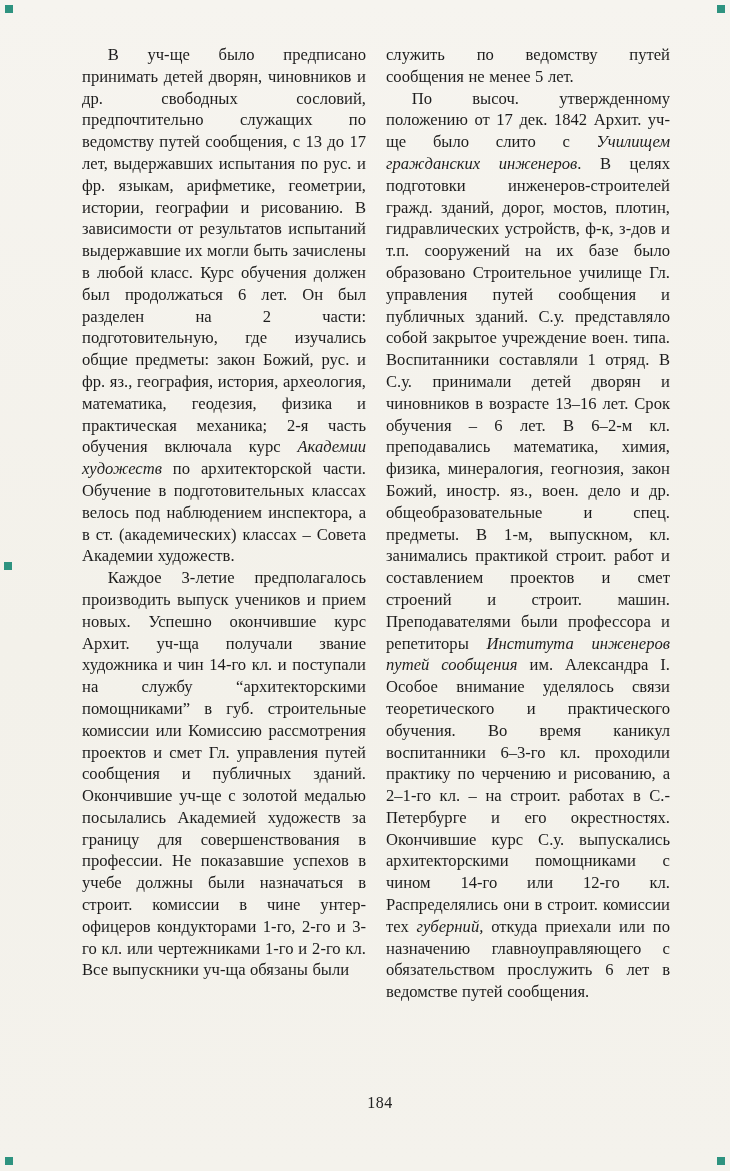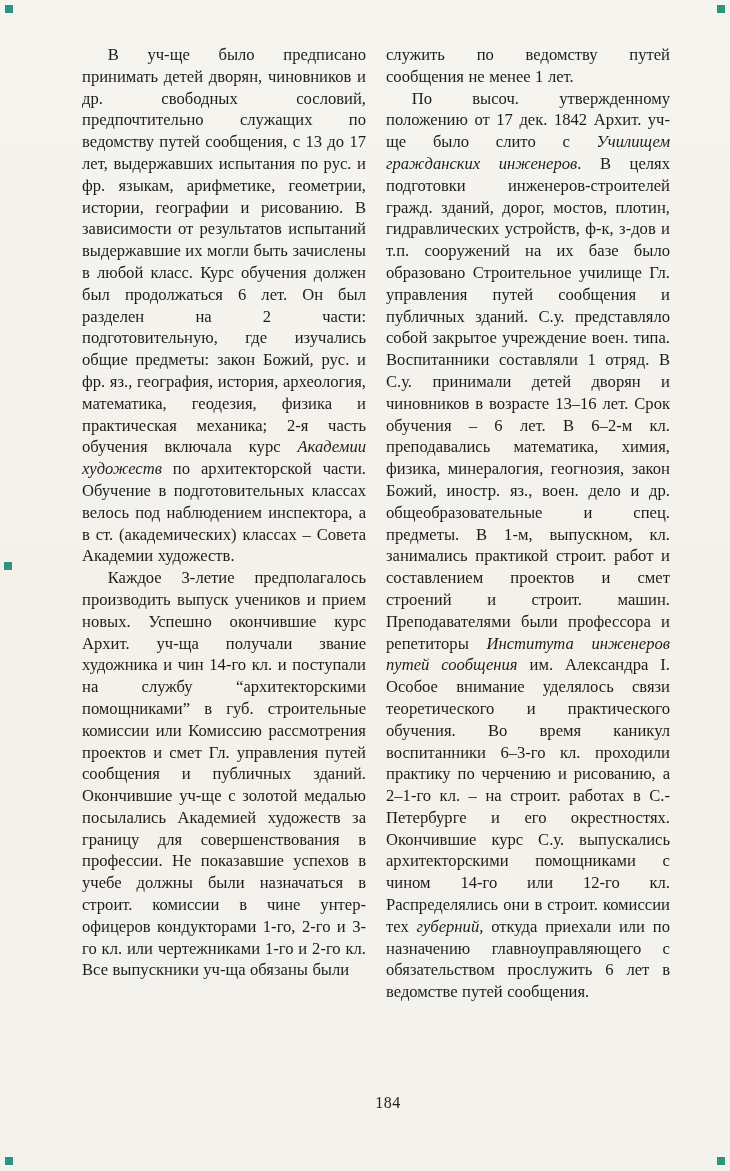--- a/index.html
+++ b/index.html
@@ -41,21 +41,21 @@
     text-indent: 1.55em;
   }
   .para.noindent {
     text-indent: 0;
   }
   .em {
     font-style: italic;
   }
   .page-number {
     position: absolute;
-    left: 90px;
+    left: 82px;
     top: 1094px;
     width: 596px;
     text-align: center;
     font-size: 16px;
     letter-spacing: 0.5px;
     color: #222;
   }
   .scan-mark {
     position: absolute;
     width: 8px;
@@ -80,21 +80,21 @@
   <div class="scan-mark br"></div>
 
   <div class="text-area">
 
     <div class="column">
       <p class="para indent"><span>В уч-ще было предписано принимать детей дворян, чиновников и др. свободных сословий, предпочтительно служащих по ведомству путей сообщения, с 13 до 17 лет, выдержавших испытания по рус. и фр. языкам, арифметике, геометрии, истории, географии и рисованию. В зависимости от результатов испытаний выдержавшие их могли быть зачислены в любой класс. Курс обучения должен был продолжаться 6 лет. Он был разделен на 2 части: подготовительную, где изучались общие предметы: закон Божий, рус. и фр. яз., география, история, археология, математика, геодезия, физика и практическая механика; 2-я часть обучения включала курс </span><span class="em">Академии художеств</span><span> по архитекторской части. Обучение в подготовительных классах велось под наблюдением инспектора, а в ст. (академических) классах – Совета Академии художеств.</span></p>
       <p class="para indent"><span>Каждое 3-летие предполагалось производить выпуск учеников и прием новых. Успешно окончившие курс Архит. уч-ща получали звание художника и чин 14-го кл. и поступали на службу “архитекторскими помощниками” в губ. строительные комиссии или Комиссию рассмотрения проектов и смет Гл. управления путей сообщения и публичных зданий. Окончившие уч-ще с золотой медалью посылались Академией художеств за границу для совершенствования в профессии. Не показавшие успехов в учебе должны были назначаться в строит. комиссии в чине унтер-офицеров кондукторами 1-го, 2-го и 3-го кл. или чертежниками 1-го и 2-го кл. Все выпускники уч-ща обязаны были</span></p>
     </div>
 
     <div class="column">
-      <p class="para noindent"><span>служить по ведомству путей сообщения не менее 1 лет.</span></p>
+      <p class="para noindent"><span>служить по ведомству путей сообщения не менее 5 лет.</span></p>
       <p class="para indent"><span>По высоч. утвержденному положению от 17 дек. 1842 Архит. уч-ще было слито с </span><span class="em">Училищем гражданских инженеров</span><span>. В целях подготовки инженеров-строителей гражд. зданий, дорог, мостов, плотин, гидравлических устройств, ф-к, з-дов и т.п. сооружений на их базе было образовано Строительное училище Гл. управления путей сообщения и публичных зданий. С.у. представляло собой закрытое учреждение воен. типа. Воспитанники составляли 1 отряд. В С.у. принимали детей дворян и чиновников в возрасте 13–16 лет. Срок обучения – 6 лет. В 6–2-м кл. преподавались математика, химия, физика, минералогия, геогнозия, закон Божий, иностр. яз., воен. дело и др. общеобразовательные и спец. предметы. В 1-м, выпускном, кл. занимались практикой строит. работ и составлением проектов и смет строений и строит. машин. Преподавателями были профессора и репетиторы </span><span class="em">Института инженеров путей сообщения</span><span> им. Александра I. Особое внимание уделялось связи теоретического и практического обучения. Во время каникул воспитанники 6–3-го кл. проходили практику по черчению и рисованию, а 2–1-го кл. – на строит. работах в С.-Петербурге и его окрестностях. Окончившие курс С.у. выпускались архитекторскими помощниками с чином 14-го или 12-го кл. Распределялись они в строит. комиссии тех </span><span class="em">губерний,</span><span> откуда приехали или по назначению главноуправляющего с обязательством прослужить 6 лет в ведомстве путей сообщения.</span></p>
     </div>
 
   </div>
 
   <div class="page-number">184</div>
 
 </div>
 
 </body></html>

